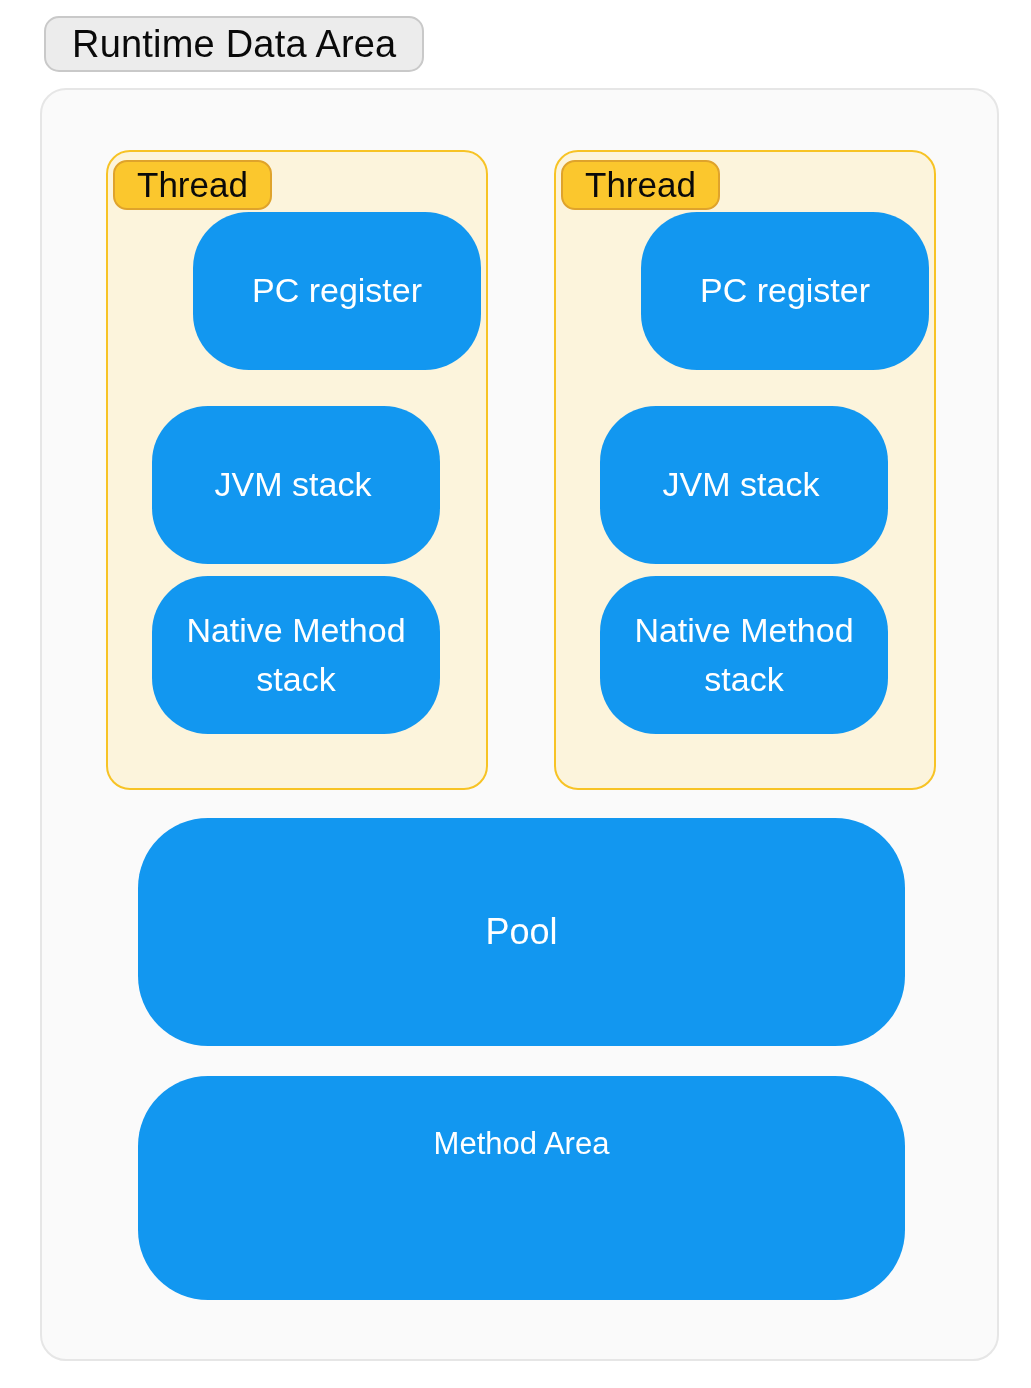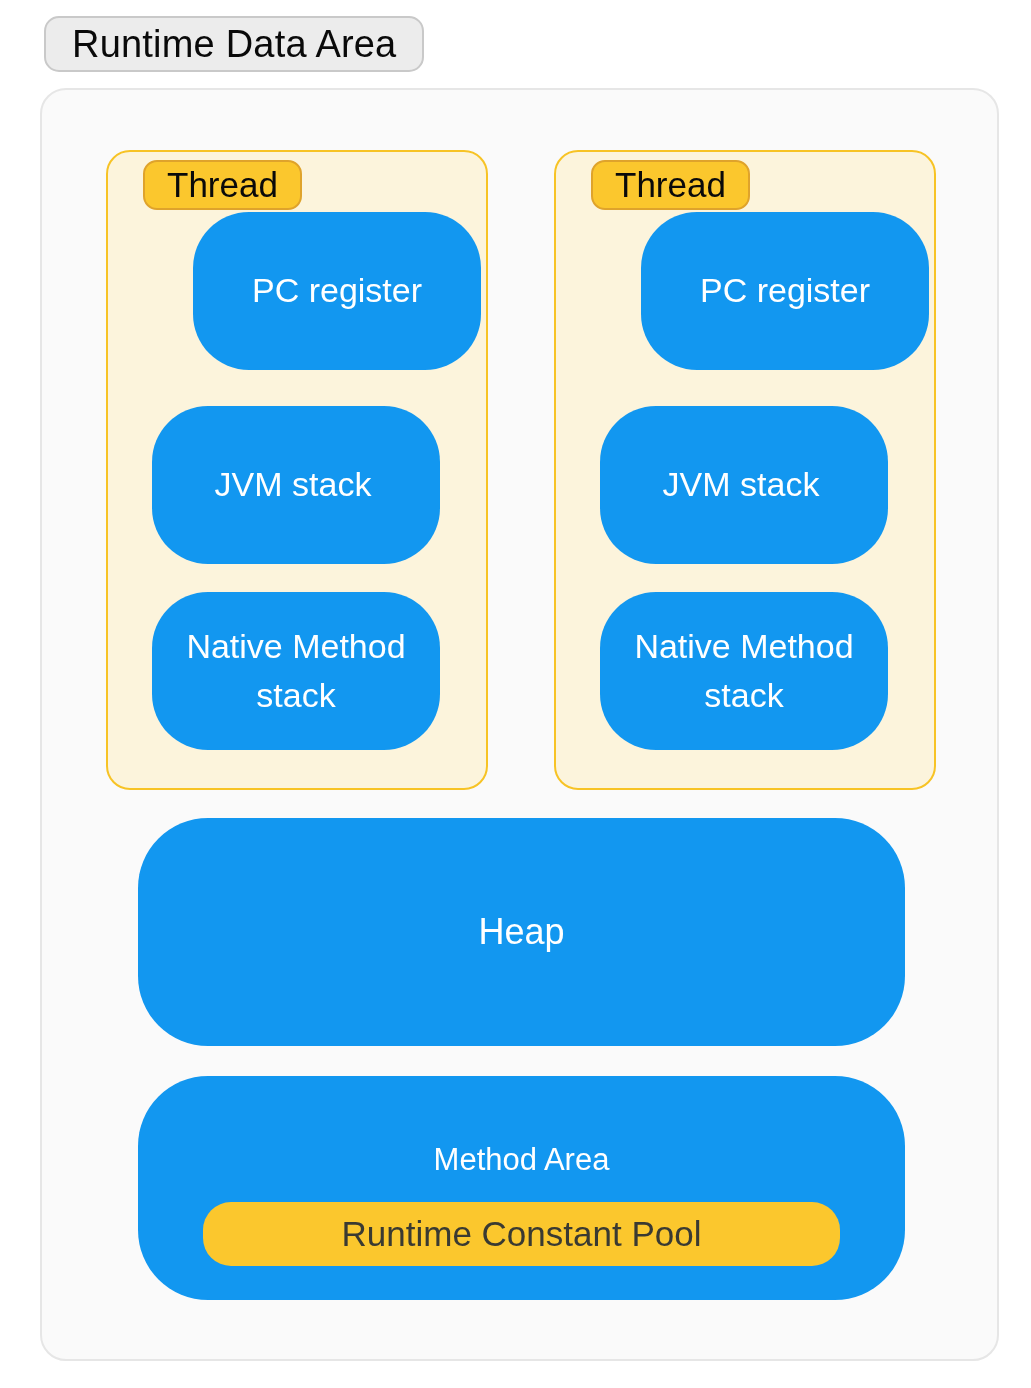--- a/index.html
+++ b/index.html
@@ -41,47 +41,46 @@
     border-radius:24px;
   }
   .thread.t1{left:64px;}
   .thread.t2{left:512px;}
   .thread-badge{
     position:absolute;left:5px;top:8px;height:50px;
     display:inline-flex;align-items:center;padding:0 22px;
     background:var(--yellow);border:2px solid var(--yellow-border);
     border-radius:14px;font-size:35px;color:var(--text-dark);
     white-space:nowrap;
-    margin-left:30px;
   }
   .mem-box{
     position:absolute;left:44px;width:288px;height:158px;
     background:var(--blue);border-radius:56px;
     display:flex;align-items:center;justify-content:center;
     text-align:center;color:var(--text-light);
     font-size:34px;line-height:1.45;padding:0 30px;
   }
   .mem-box.b0{top:60px;margin-left:41px;}
   .mem-box.b1{top:254px;padding-left:24px;}
-  .mem-box.b2{top:440px;justify-content:flex-end;}
+  .mem-box.b2{top:424px;justify-content:flex-end;}
   .big-box{
     position:absolute;left:96px;width:767px;
     background:var(--blue);color:var(--text-light);
   }
   .heap{
     top:728px;height:228px;border-radius:70px;
     display:flex;align-items:center;justify-content:center;
     font-size:36px;
   }
   .method{
     top:986px;height:224px;border-radius:70px;
     display:flex;flex-direction:column;align-items:center;
   }
   .method-label{
-    margin-top:64px;font-size:31px;line-height:40px;
+    margin-top:48px;font-size:31px;line-height:40px;
   }
   .pool{
     margin-top:22px;width:637px;height:64px;
     background:var(--yellow);border-radius:28px;
     display:flex;align-items:center;justify-content:center;
     font-size:35px;color:var(--pool-text);
   }
 </style>
 </head>
 <body>
@@ -116,23 +115,20 @@
     </div>
     <div class="mem-box b1">
       <span>JVM stack</span>
     </div>
     <div class="mem-box b2">
       <span>Native Method stack</span>
     </div>
   </section>
 
   <div class="big-box heap">
-    <span>Heap</span>
+    <span>Pool</span>
   </div>
 
   <div class="big-box method">
     <span class="method-label">Method Area</span>
-    <div class="pool">
-      <span>Runtime Constant Pool</span>
-    </div>
   </div>
 
 </div>
 
 </body></html>

